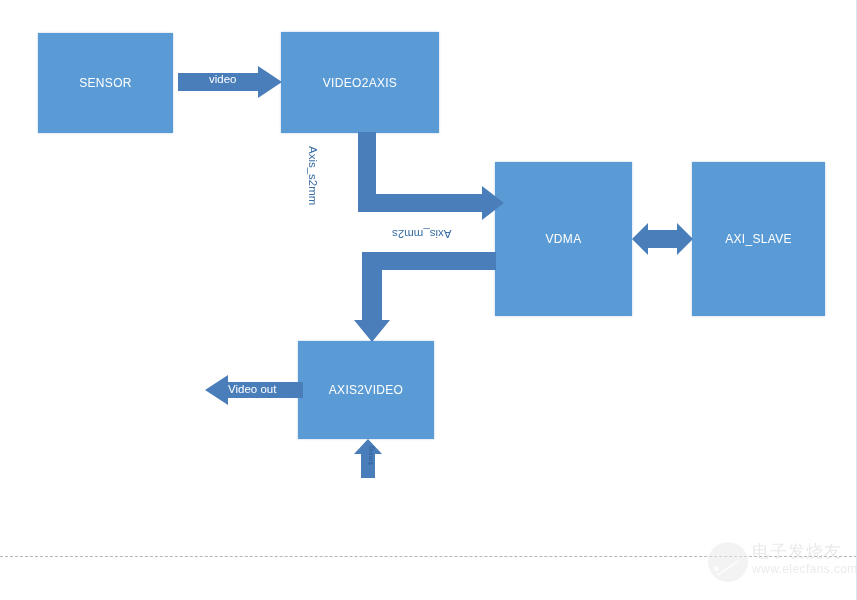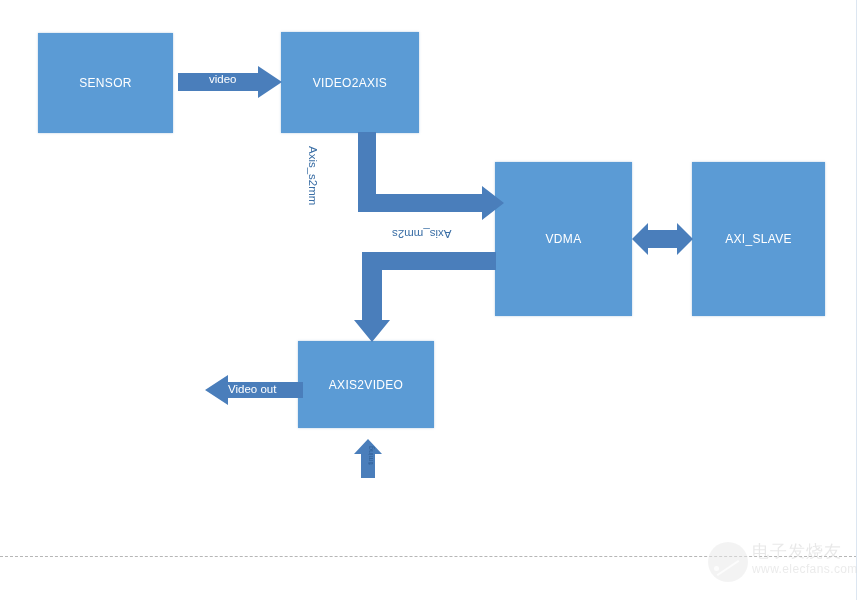--- a/index.html
+++ b/index.html
@@ -135,33 +135,33 @@
 </style>
 </head>
 <body>
 
 <div id="canvas">
 
   <div class="block" id="block-sensor" style="left:38px; top:33px; width:135px; height:100px;">
     <span class="block-label">SENSOR</span>
   </div>
 
-  <div class="block" id="block-video2axis" style="left:281px; top:32px; width:138px; height:101px;">
+  <div class="block" id="block-video2axis" style="left:281px; top:32px; width:158px; height:101px;">
     <span class="block-label">VIDEO2AXIS</span>
   </div>
 
   <div class="block" id="block-axi-slave" style="left:692px; top:162px; width:133px; height:154px;">
     <span class="block-label">AXI_SLAVE</span>
   </div>
 
   <div class="block" id="block-vdma" style="left:495px; top:162px; width:137px; height:154px;">
     <span class="block-label">VDMA</span>
   </div>
 
-  <div class="block" id="block-axis2video" style="left:298px; top:341px; width:136px; height:87px;">
+  <div class="block" id="block-axis2video" style="left:298px; top:341px; width:136px; height:98px;">
     <span class="block-label">AXIS2VIDEO</span>
   </div>
 
 
   <svg class="arrow-svg" style="left:178px; top:66px;" width="106" height="36">
     <polygon class="arrow-fill" points="0,7 80,7 80,0 104,16 80,32 80,25 0,25"></polygon>
   </svg>
   <div class="edge-label" style="left:209px; top:73px;">video</div>
 
   <svg class="arrow-svg" style="left:340px; top:132px;" width="166" height="84">

